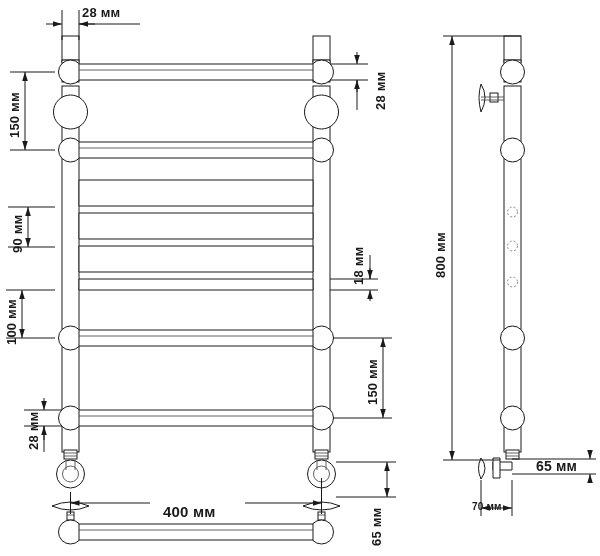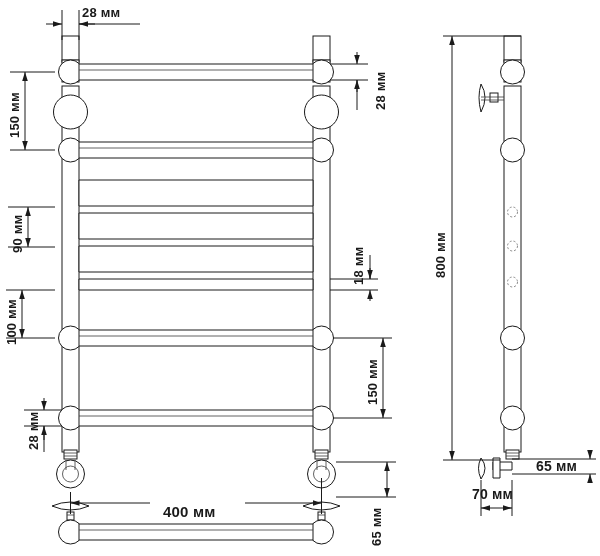--- a/index.html
+++ b/index.html
@@ -288,15 +288,15 @@
   <div class="dim-text vtext" style="left:366px; top:405px;">150 мм</div>
 
   <div class="dim-text htext" style="left:163px; top:504px; font-size:15px;">400 мм</div>
 
   <div class="dim-text vtext" style="left:370px; top:546px;">65 мм</div>
 
   <div class="dim-text vtext" style="left:434px; top:278px;">800 мм</div>
 
   <div class="dim-text htext" style="left:536px; top:459px; font-size:14px;">65 мм</div>
 
-  <div class="dim-text htext" style="left:472px; top:487px; font-size:14px;">70 мм</div>
+  <div class="dim-text htext" style="left:472px; top:502px; font-size:10px;">70 мм</div>
 
 </div>
 
 </body></html>

